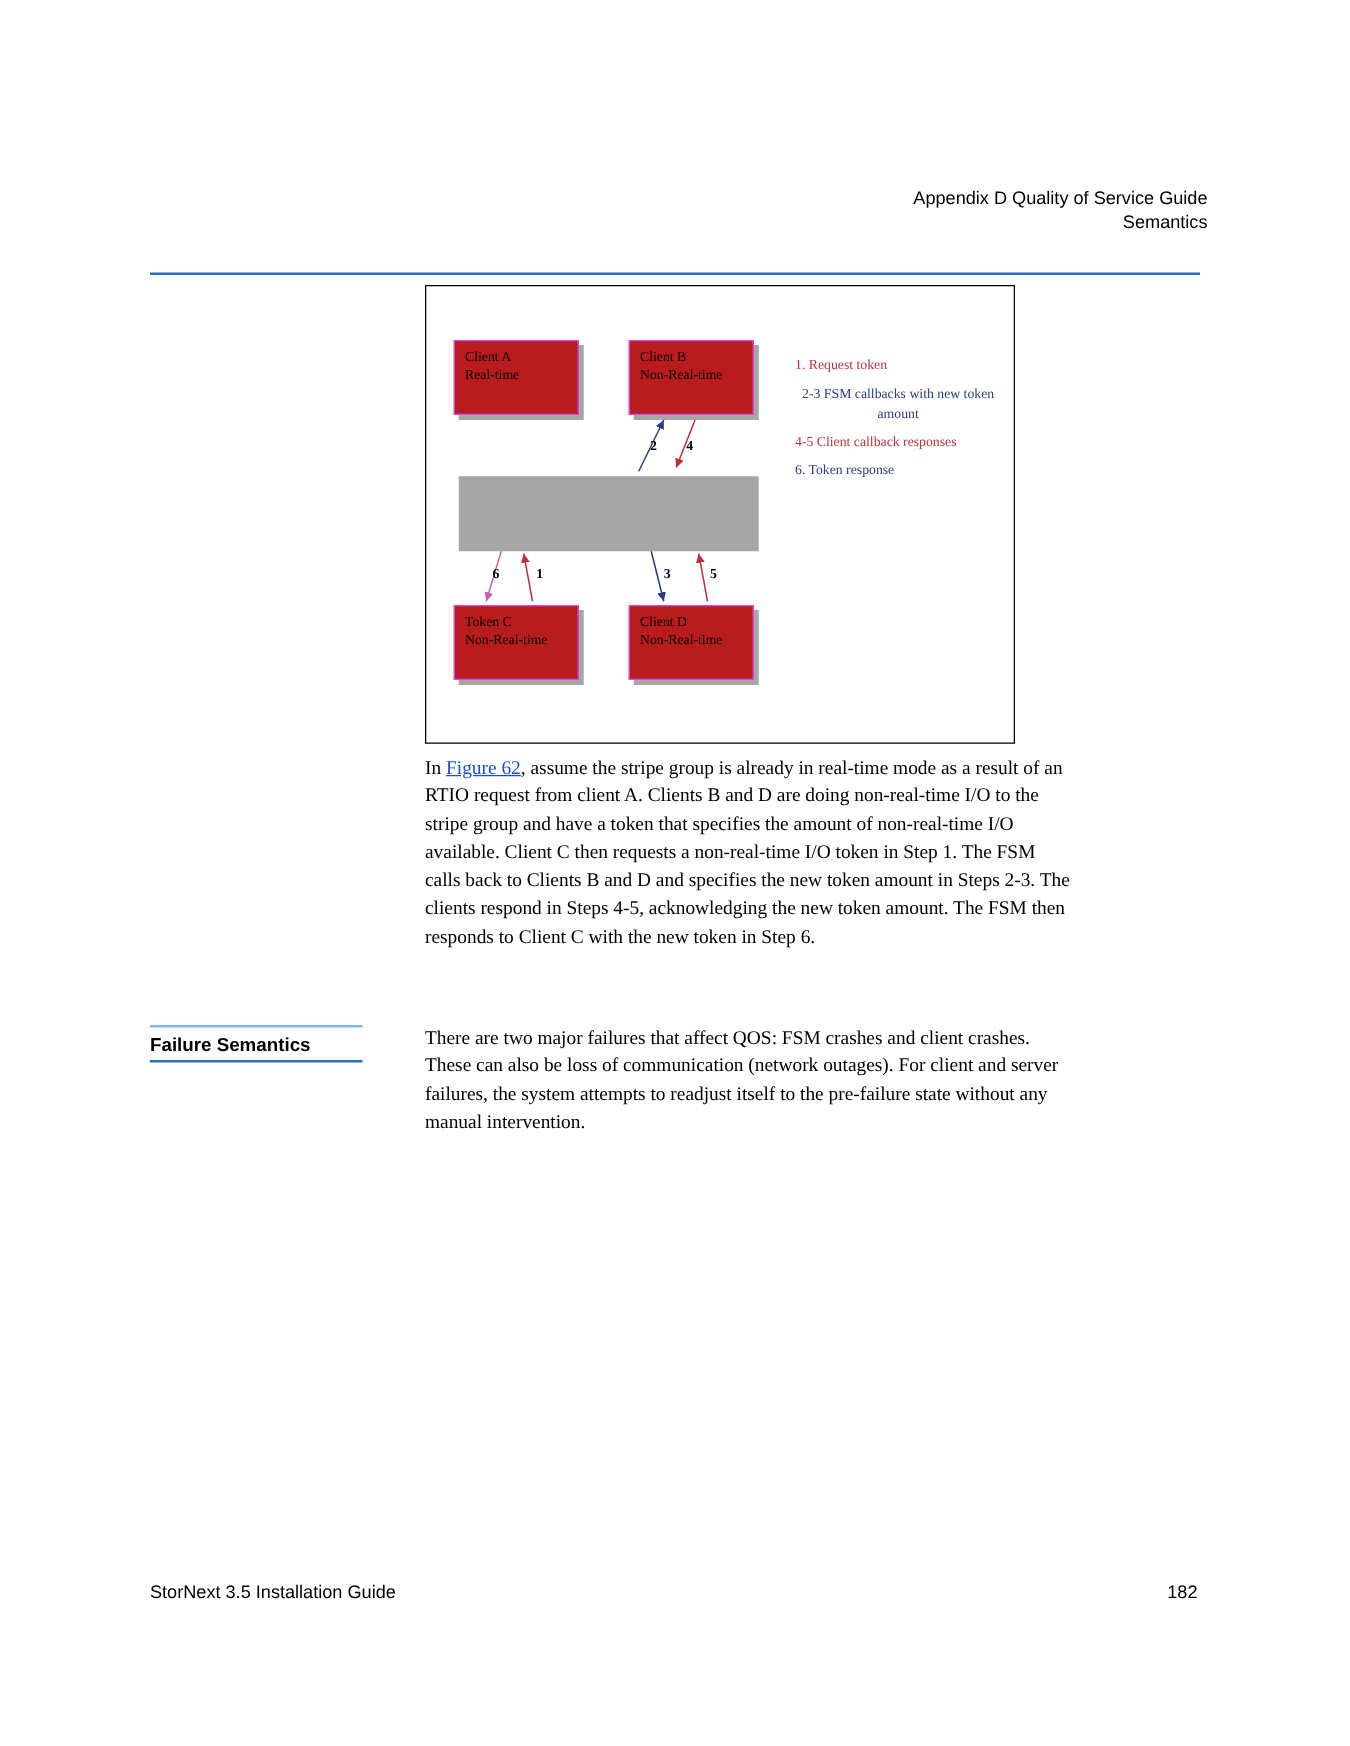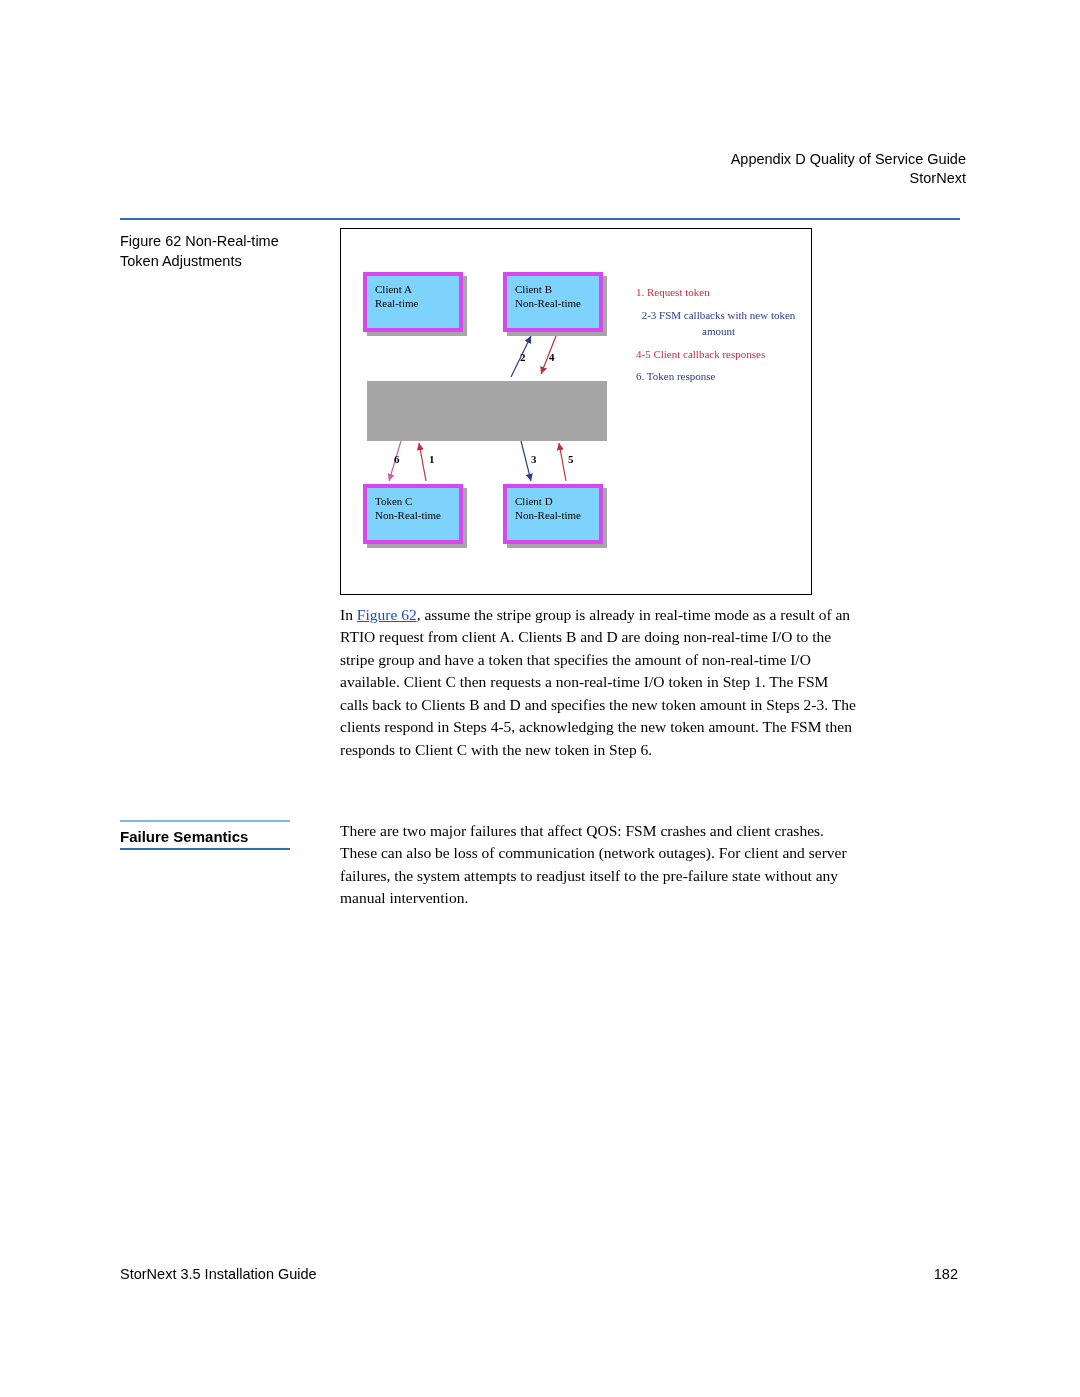--- a/index.html
+++ b/index.html
@@ -43,22 +43,22 @@
   .diagram {
     position: absolute;
     top: 228px;
     left: 340px;
     width: 470px;
     height: 365px;
     border: 1px solid #000;
   }
   .dbox {
     position: absolute;
-    border: 4px solid #d946ef;
-    background: #7dd3fc;
+    border: 1px solid #d946ef;
+    background: #b91c1c;
     font-family: "Palatino Linotype", Palatino, Georgia, serif;
     font-size: 11px;
     line-height: 1.3;
     padding: 6px 8px;
     box-sizing: border-box;
   }
   .dshadow {
     position: absolute;
     background: rgba(0,0,0,0.35);
   }
@@ -124,26 +124,25 @@
     font-size: 14.5px;
   }
 </style>
 </head>
 <body>
 
 <div class="page">
 
   <div class="header">
     <div>Appendix D  Quality of Service Guide</div>
-    <div>StorNext</div>
+    <div>Semantics</div>
   </div>
 
   <div class="blue-rule-top"></div>
 
-  <div class="figcaption">Figure 62  Non-Real-time Token Adjustments</div>
 
   <div class="diagram">
 
     <div class="dshadow" style="left:26px; top:47px; width:100px; height:60px;"></div>
     <div class="dbox" style="left:22px; top:43px; width:100px; height:60px;">
       <div>Client A</div>
       <div>Real-time</div>
     </div>
 
     <div class="dshadow" style="left:166px; top:47px; width:100px; height:60px;"></div>

